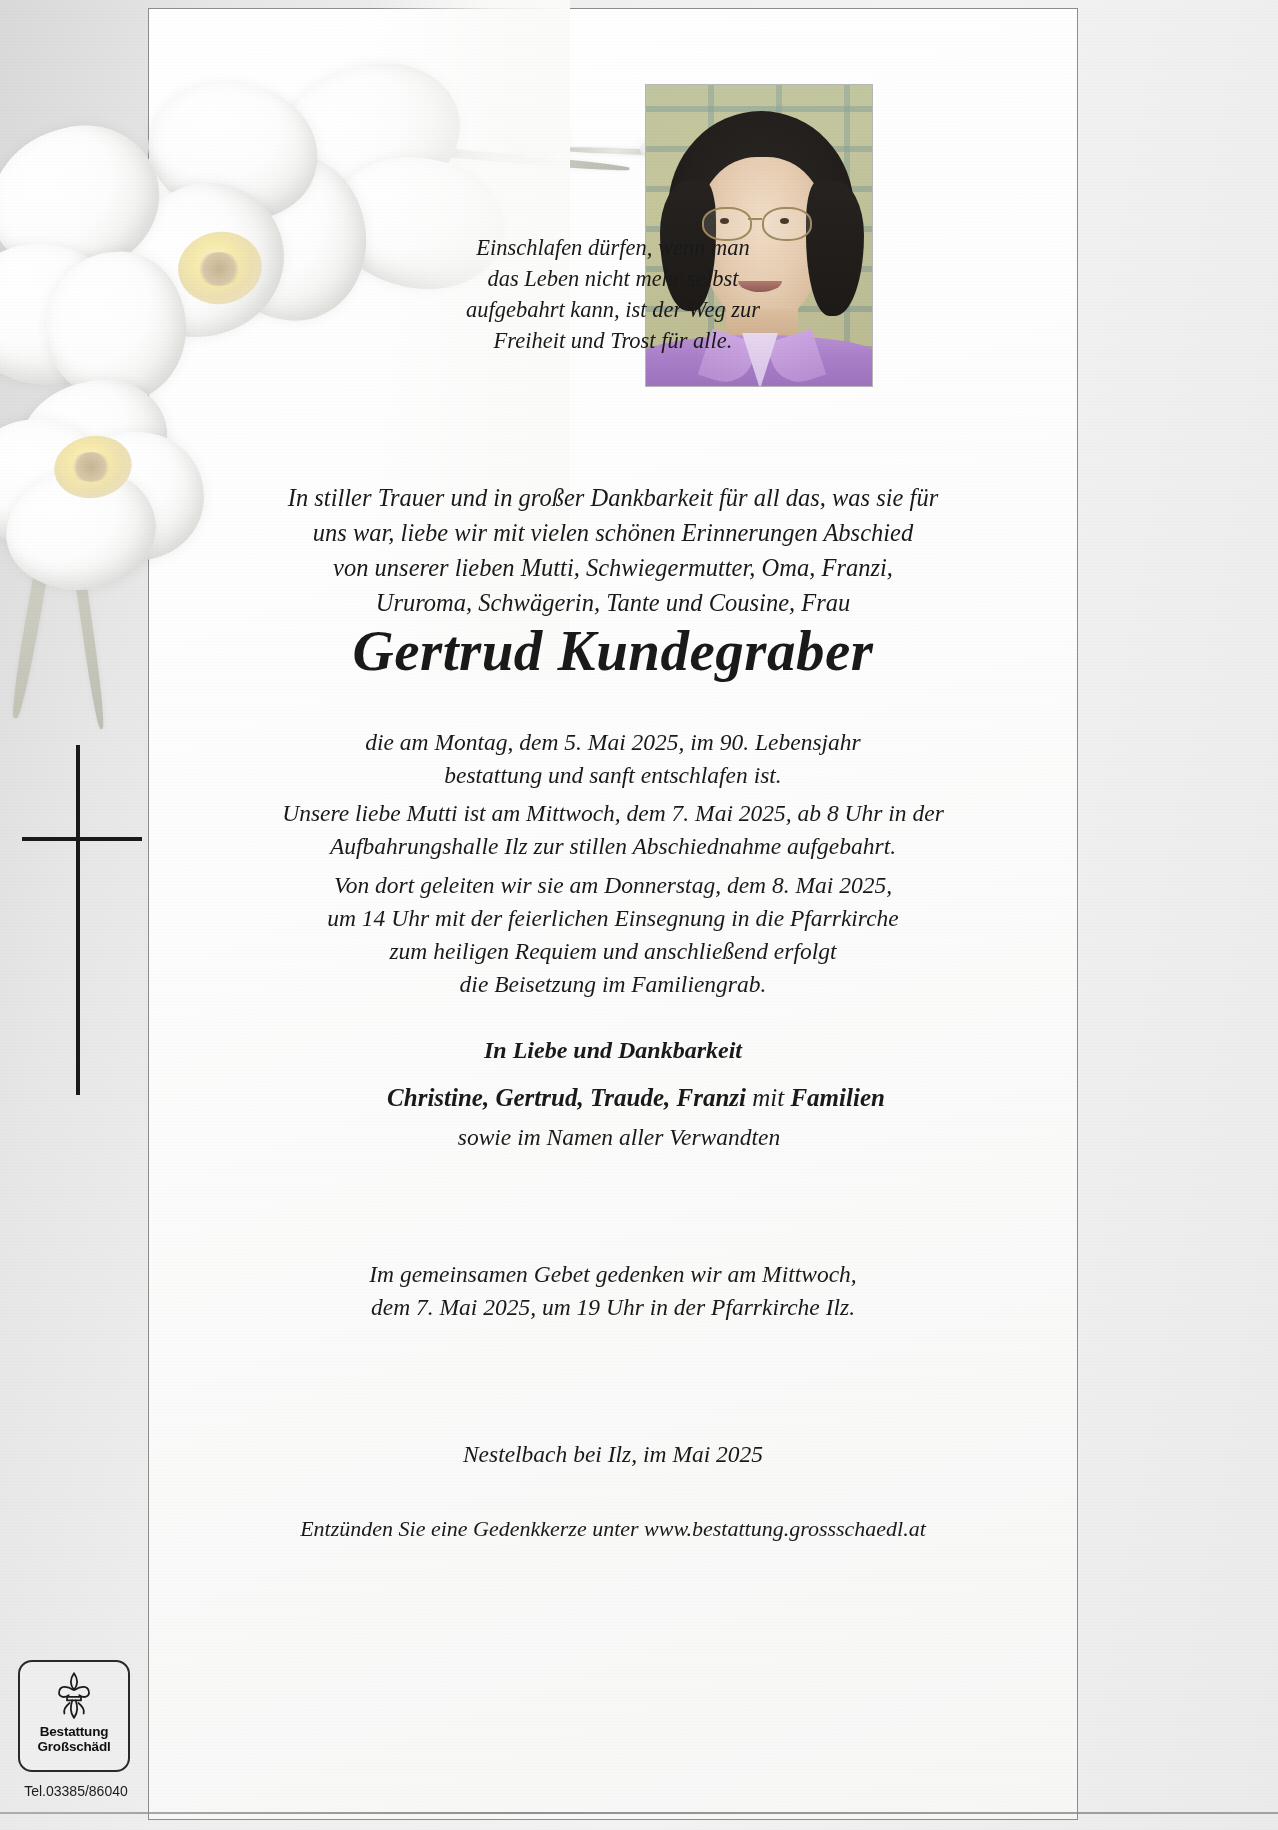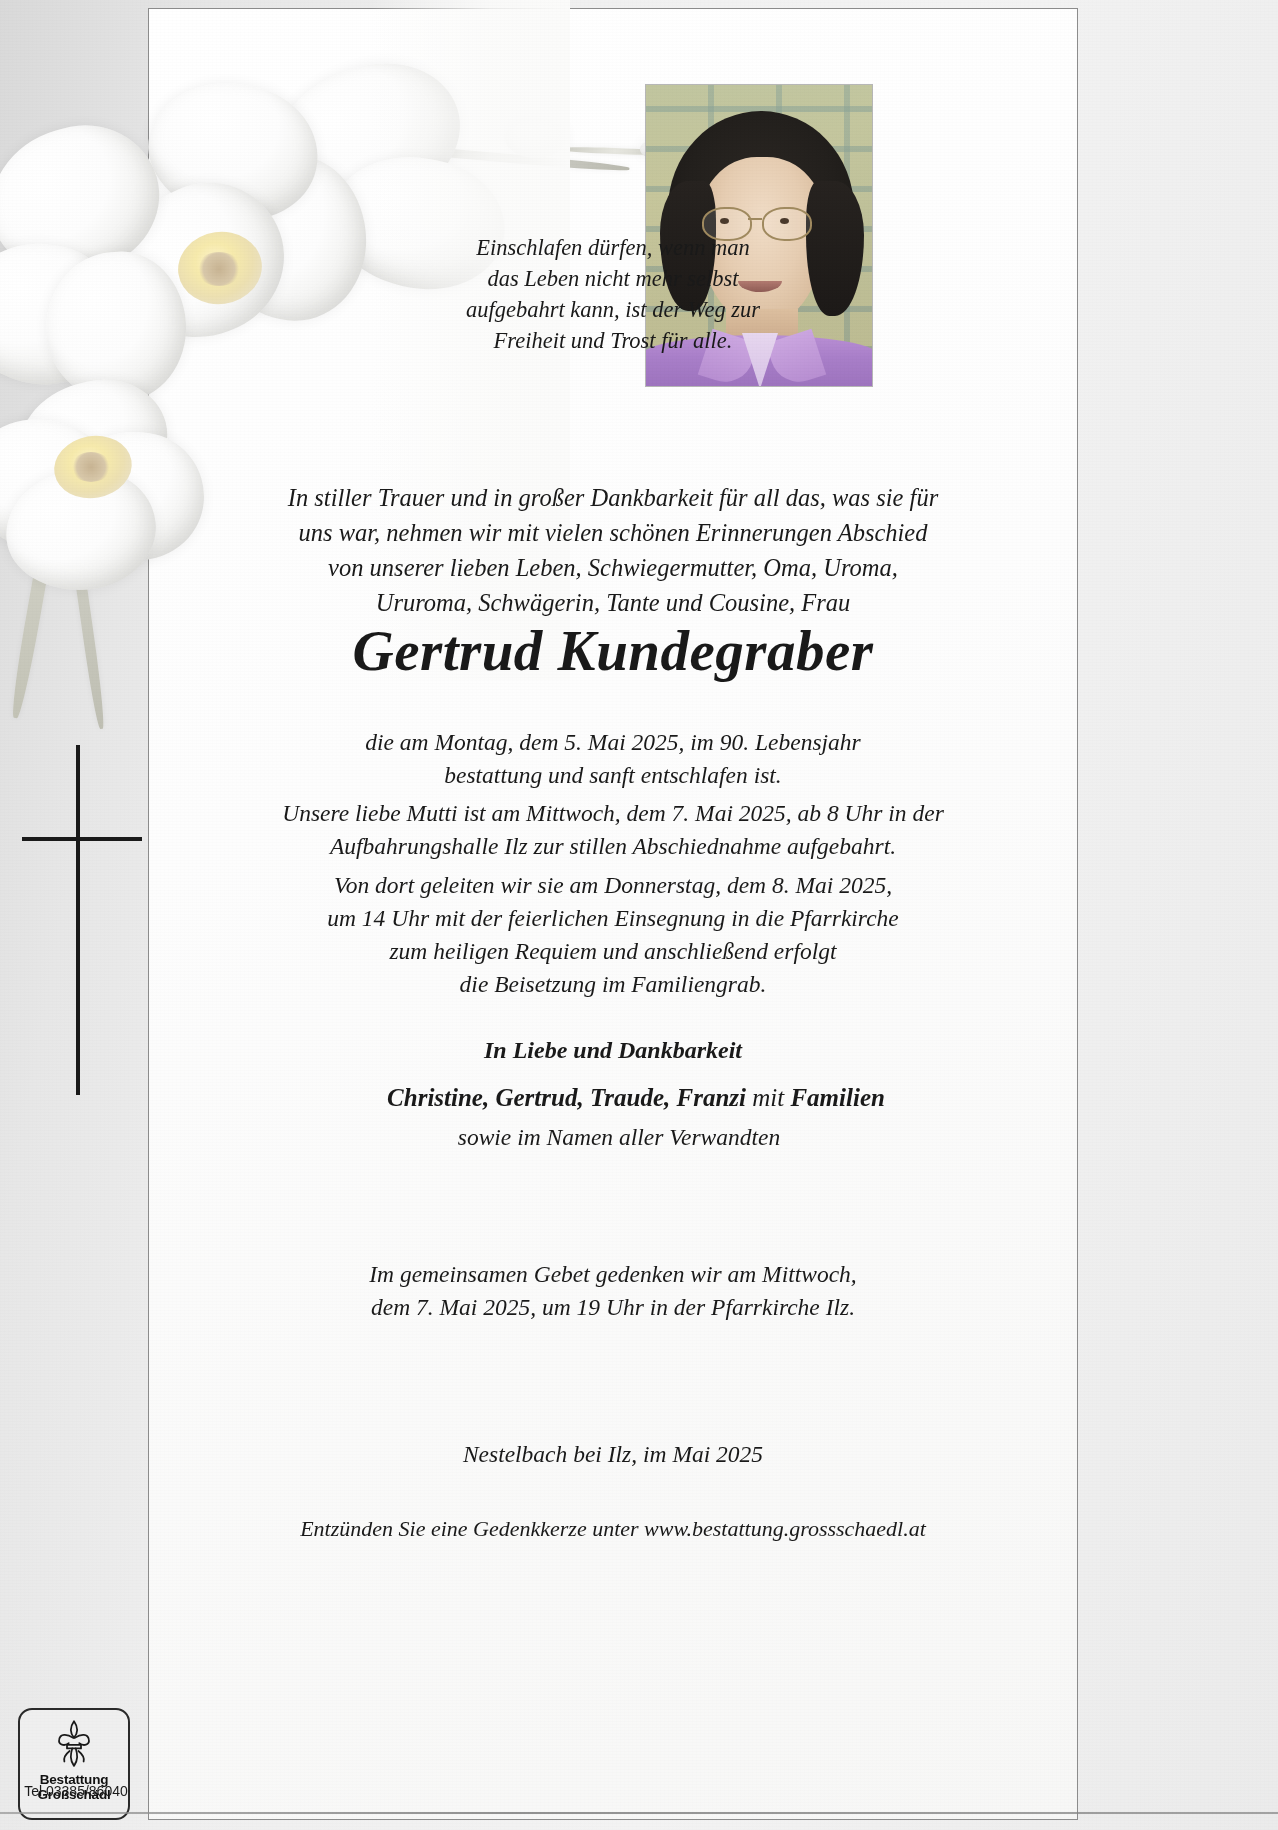--- a/index.html
+++ b/index.html
@@ -232,21 +232,20 @@
     height: 112px;
     border: 2px solid #2a2a2a;
     border-radius: 14px;
     background: #efefef;
     box-sizing: border-box;
     display: flex;
     flex-direction: column;
     align-items: center;
     justify-content: flex-start;
     padding-top: 6px;
-    margin-top: 48px;
   }
   #logo .fleur { width: 56px; height: 56px; }
   #logo .logo-txt {
     font-family: "Liberation Sans", sans-serif;
     font-weight: bold;
     font-size: 13.5px;
     line-height: 15px;
     color: #111;
     text-align: center;
     letter-spacing: -.2px;
@@ -341,22 +340,22 @@
 
     <div class="blk quote" style="top:224px;">
       <div>Einschlafen dürfen, wenn man</div>
       <div>das Leben nicht mehr selbst</div>
       <div>aufgebahrt kann, ist der Weg zur</div>
       <div>Freiheit und Trost für alle.</div>
     </div>
 
     <div class="blk intro" style="top:472px;">
       <div>In stiller Trauer und in großer Dankbarkeit für all das, was sie für</div>
-      <div>uns war, nehmen wir mit vielen schönen Erinnerungen Abschied</div>
-      <div>von unserer lieben Leben, Schwiegermutter, Oma, Uroma,</div>
+      <div>uns war, liebe wir mit vielen schönen Erinnerungen Abschied</div>
+      <div>von unserer lieben Mutti, Schwiegermutter, Oma, Franzi,</div>
       <div>Ururoma, Schwägerin, Tante und Cousine, Frau</div>
     </div>
 
     <div class="blk name" style="top:612px;">Gertrud Kundegraber</div>
 
     <div class="blk para" style="top:718px;">
       <div>die am Montag, dem 5. Mai 2025, im 90. Lebensjahr</div>
       <div>bestattung und sanft entschlafen ist.</div>
     </div>
 

